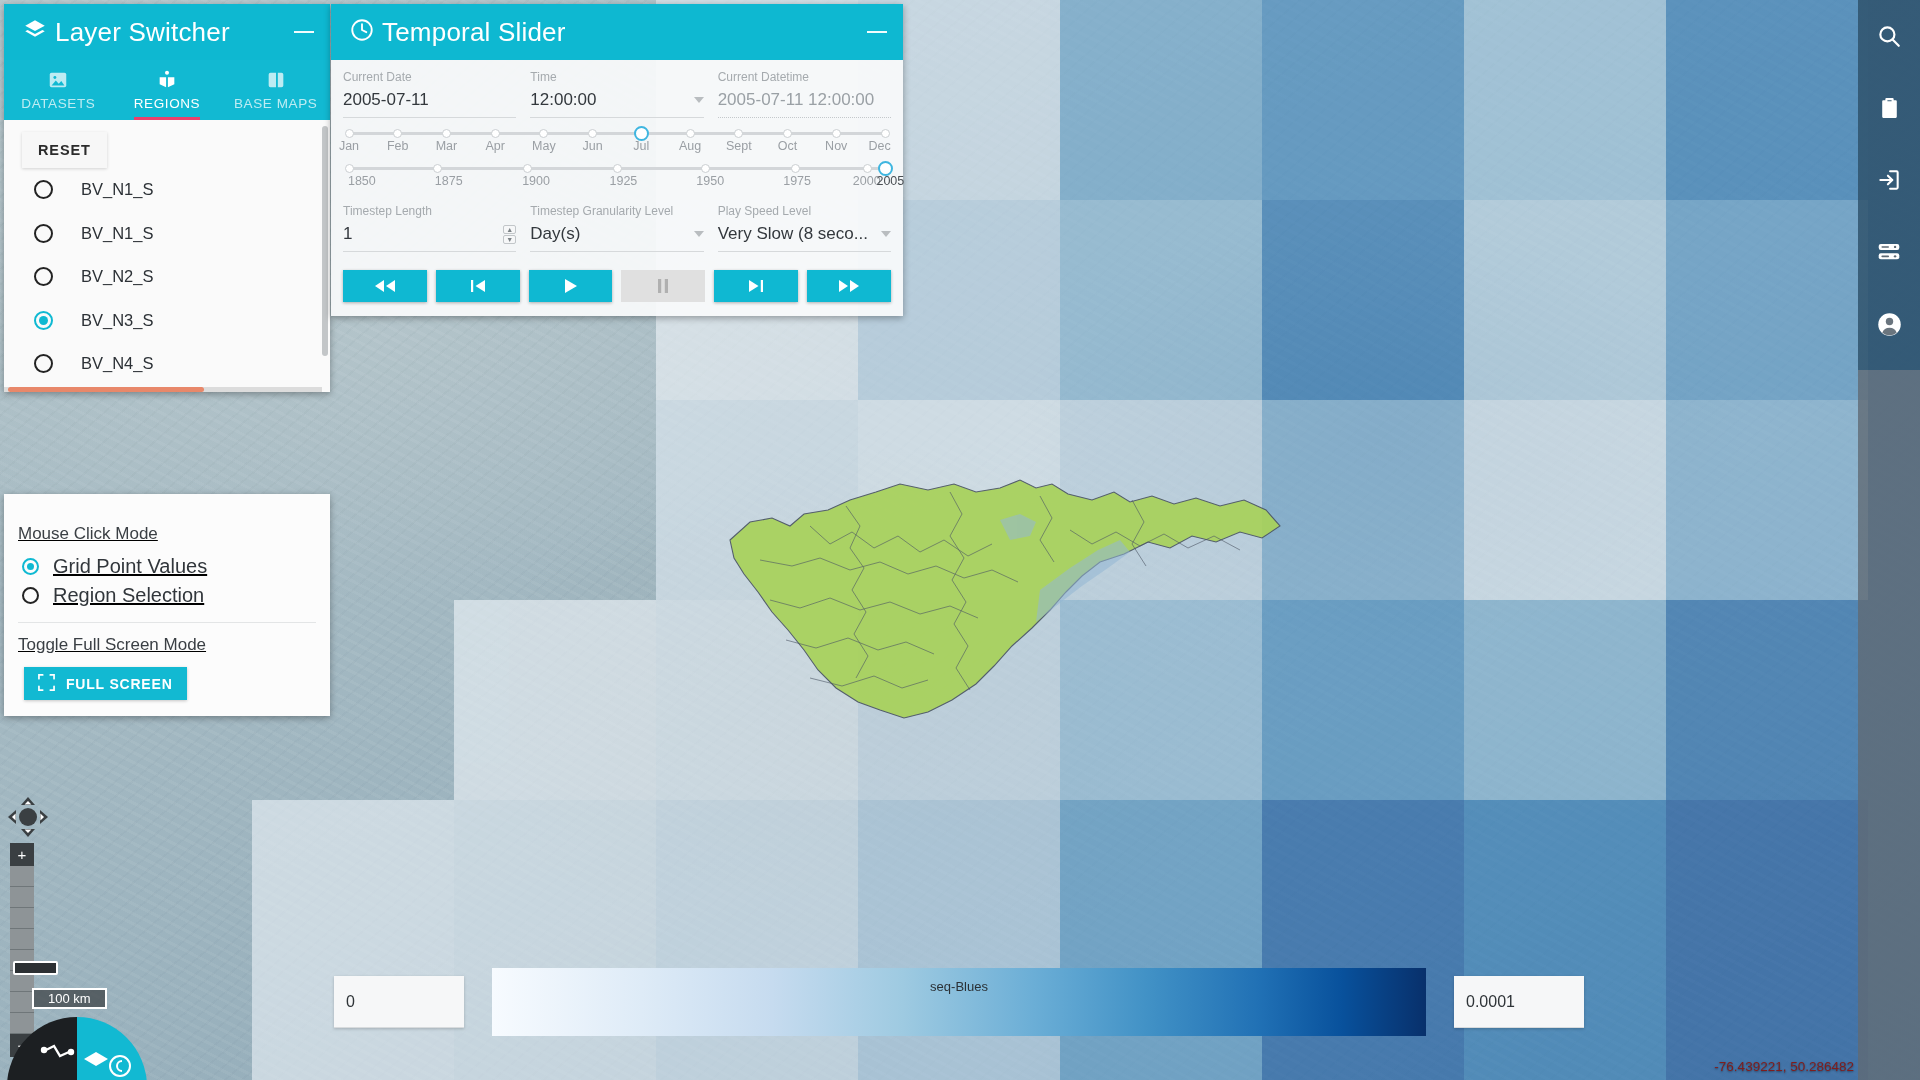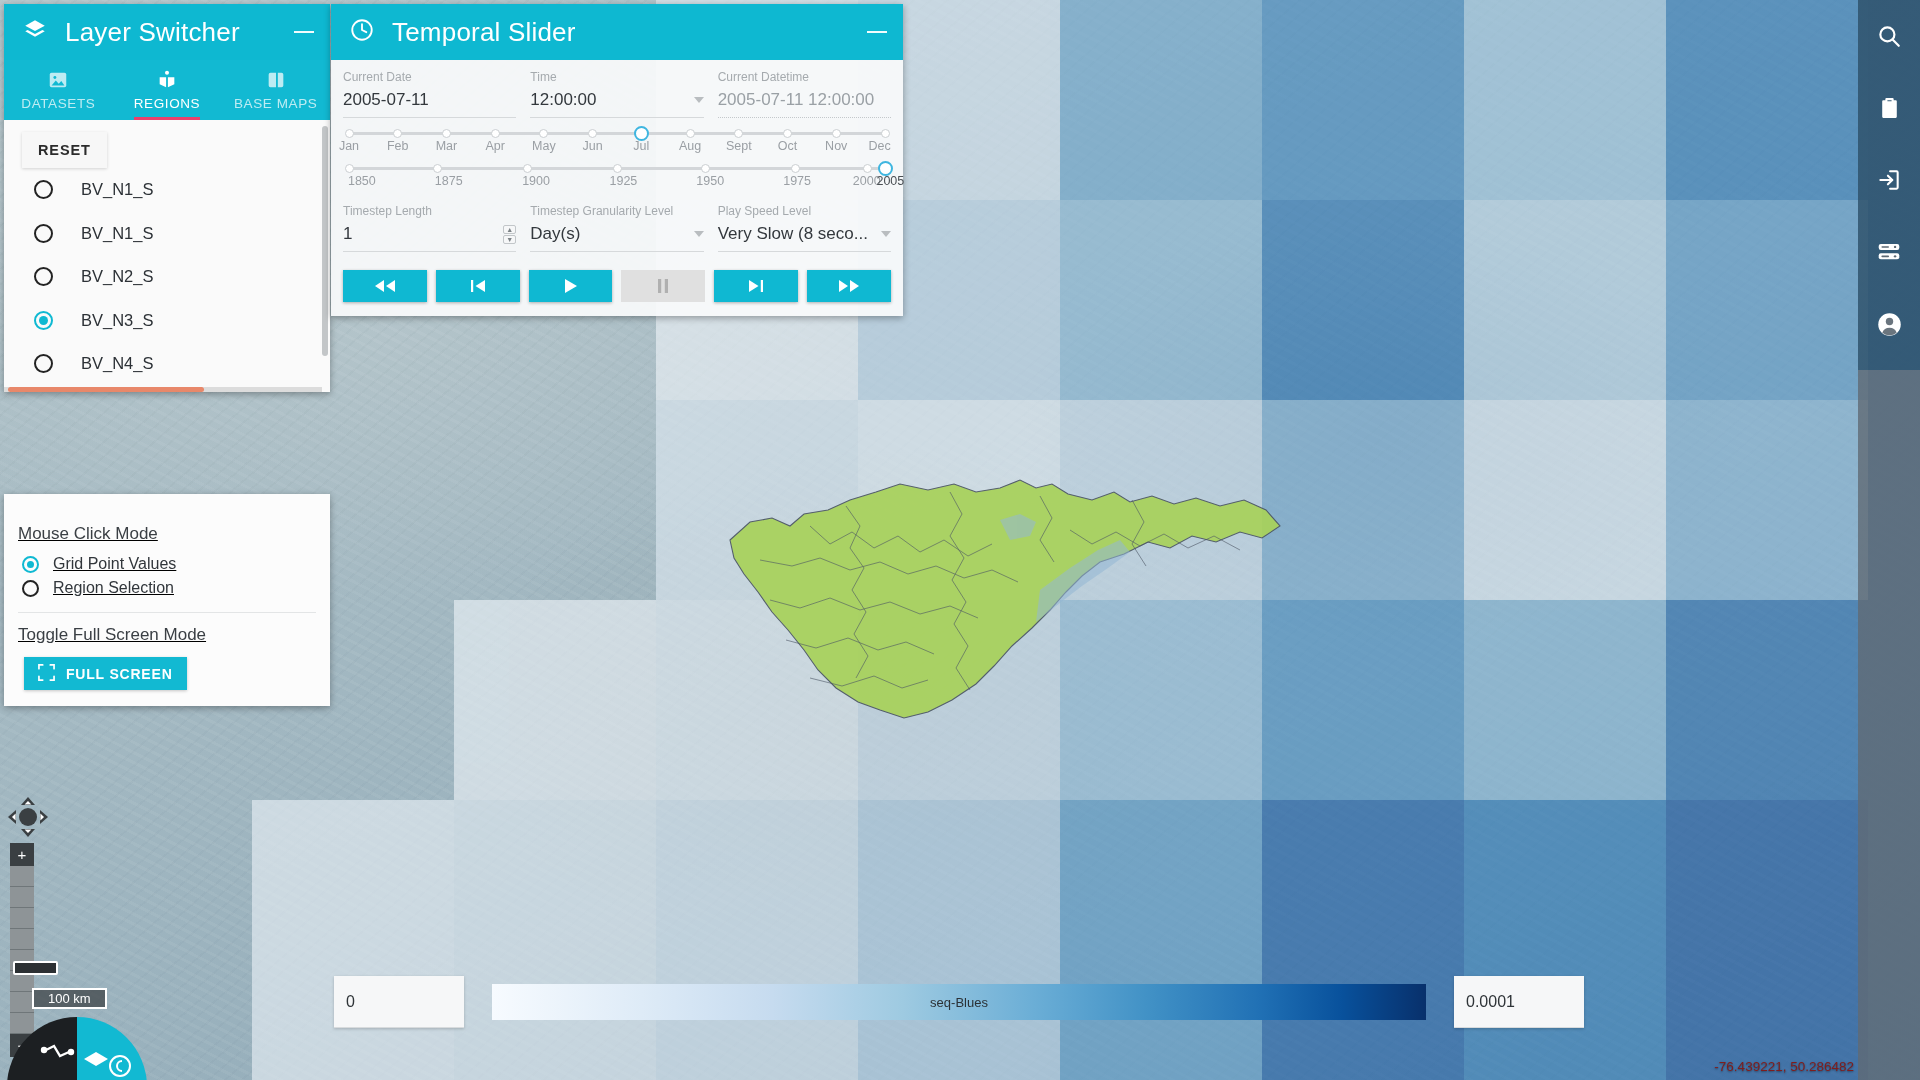--- a/index.html
+++ b/index.html
@@ -28,21 +28,21 @@
     opacity:.9;
   }
   .tilegrid { position:absolute; inset:0; }
 
   .green-region { position:absolute; left:700px; top:470px; width:600px; height:270px; }
 
   
   .panel { position:absolute; box-shadow:0 2px 7px rgba(0,0,0,.33); }
   .panel-head {
     background:#0eb8d1; color:#fff; display:flex; align-items:center;
-    height:56px; padding:0 14px 0 18px; gap:17px;
+    height:56px; padding:0 14px 0 18px; gap:7px;
   }
   .panel-head .ptitle { font-size:26px; font-weight:400; letter-spacing:.2px; flex:1; }
   .panel-head .minus {
     width:24px;height:24px;position:relative;cursor:pointer;opacity:.95;
   }
   .panel-head .minus::before{
     content:""; position:absolute; left:2px; top:11px; width:20px; height:2px; background:#fff;
   }
   .panel-body { background:rgba(249,250,251,.93); }
 
@@ -107,21 +107,21 @@
   .pbtn { flex:1; height:32px; background:#0fb8d2; border:none; box-shadow:0 1px 3px rgba(0,0,0,.3);
           display:flex; align-items:center; justify-content:center; cursor:pointer; }
   .pbtn.disabled { background:#e0e0e0; box-shadow:none; cursor:default; }
 
   
   #map-controls { left:4px; top:494px; width:326px; }
   #map-controls .panel-body { background:#fcfcfc; padding:30px 0 16px 0;text-decoration:underline; }
   .mc-label { font-size:17px; color:#3a3f44; padding:0 0 8px 14px; }
   .mc-row { display:flex; align-items:center; gap:14px; padding:3px 0 3px 18px; cursor:pointer; }
   .mc-row .radio { width:17px;height:17px; }
-  .mc-row span { font-size:16px; color:#31363b; }
+  .mc-row span { font-size:20px; color:#31363b; }
   .mc-divider { height:1px; background:#e3e5e6; margin:12px 14px 12px 14px; }
   .fs-btn {
     margin:4px 0 0 20px; background:#12b9d2; color:#fff; border:none; cursor:pointer;
     height:33px; padding:0 14px; display:inline-flex; align-items:center; gap:11px;
     font-size:14px; letter-spacing:.8px; font-weight:600; box-shadow:0 1px 3px rgba(0,0,0,.22);
     font-family:"Liberation Sans", sans-serif;
   }
 
   
   #right-rail {
@@ -146,21 +146,21 @@
   #compass-wheel { position:absolute; left:2px; top:1012px; width:150px; height:150px; }
 
   
   #colorbar-row { position:absolute; left:334px; bottom:52px; width:1250px; height:52px; display:flex; align-items:center; gap:28px;}
   .cb-input {
     width:130px; height:52px; background:#f6f7f8; box-shadow:0 1px 3px rgba(0,0,0,.2);
     display:flex; align-items:center; padding:0 12px; font-size:16px; color:#2f3438;
     border-bottom:1px solid #d8dbdd;
   }
   #colorbar {
-    flex:1; height:36px; position:relative;
+    flex:1; height:68px; position:relative;
     background:linear-gradient(90deg,#f7fbff 0%, #deebf7 16%, #c6dbef 30%, #9ecae1 44%, #6baed6 58%, #4292c6 70%, #2171b5 82%, #08519c 91%, #08306b 100%);
   }
   #colorbar .cb-title { position:absolute; left:0; right:0; top:11px; text-align:center; font-size:13px; color:#2b3136; }
 
   #coords {
     position:absolute; right:66px; bottom:6px; font-size:13.5px; color:#7f1d1d;
     text-shadow:0 1px 2px rgba(0,0,0,.45);
   }
 </style>
 </head>

